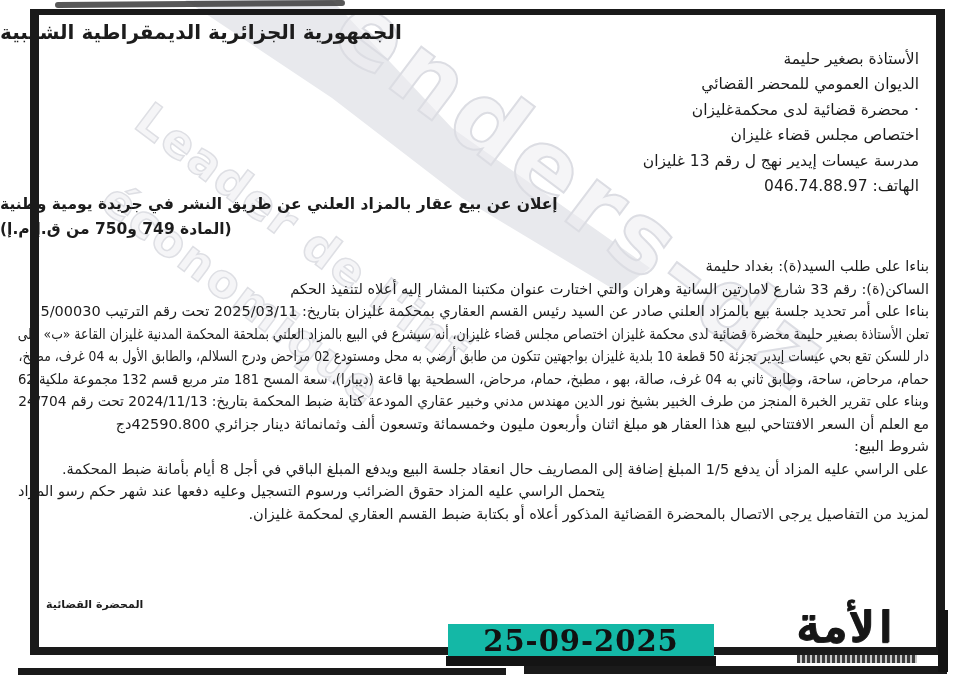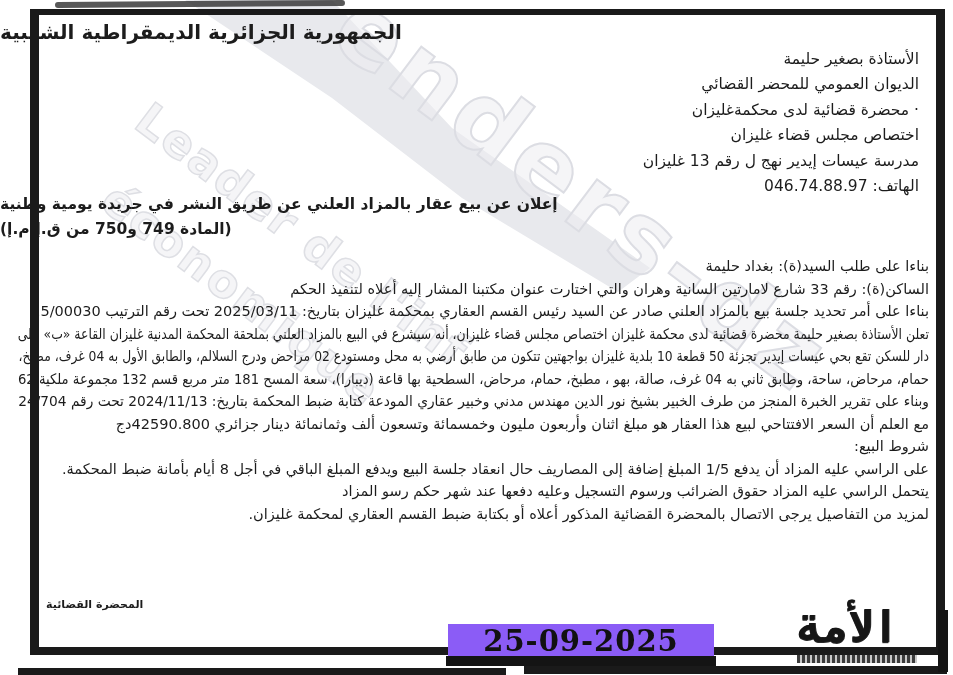--- a/index.html
+++ b/index.html
@@ -29,26 +29,26 @@
     box-sizing:border-box;border:solid #1a1a1a;border-width:6px 9px 8px 9px;
     z-index:3;
   }
   
   .content{position:absolute;inset:0;z-index:2;direction:rtl;}
   .center-head{position:absolute;top:20px;left:0;right:0;text-align:left;font-size:20px;font-weight:700;}
   .office{position:absolute;top:47px;right:34px;text-align:right;font-size:15.5px;line-height:25.4px;}
   .title{position:absolute;top:192px;left:0;right:4px;text-align:left;font-size:15.5px;font-weight:600;line-height:25px;}
   .docbody{position:absolute;top:255px;right:24px;left:18px;font-size:14.5px;text-align:right;}
   .bl{height:22.55px;line-height:22.55px;white-space:nowrap;}
-  .bl.c{text-align:right;}
+  .bl.c{text-align:left;}
   .signature{position:absolute;top:598px;left:46px;font-size:11px;font-weight:700;direction:rtl;}
   
   .date-stamp{
     position:absolute;left:448px;top:624px;width:266px;z-index:5;
-    text-align:center;background:#8b5cf6;
+    text-align:center;background:#14b8a6;
     font-family:"DejaVu Serif",serif;font-weight:700;font-size:29px;letter-spacing:1px;
     color:#111;
   }
   .date-underline{position:absolute;left:446px;top:656px;width:270px;height:10px;background:#141414;z-index:6;}
   .bar-left{position:absolute;left:18px;top:668px;width:488px;height:7px;background:#1a1a1a;z-index:5;}
   .bar-right{position:absolute;left:524px;top:666px;width:423px;height:8px;background:#1a1a1a;z-index:5;}
   .logo{position:absolute;left:797px;top:608px;width:150px;height:60px;z-index:6;text-align:left;font-family:Liberation Mono, monospace;}
   .logo-text{
     font-size:42px;line-height:46px;font-weight:700;color:#161616;direction:rtl;
     text-shadow:1px 0 #2a2a2a,0 1px #2a2a2a;

